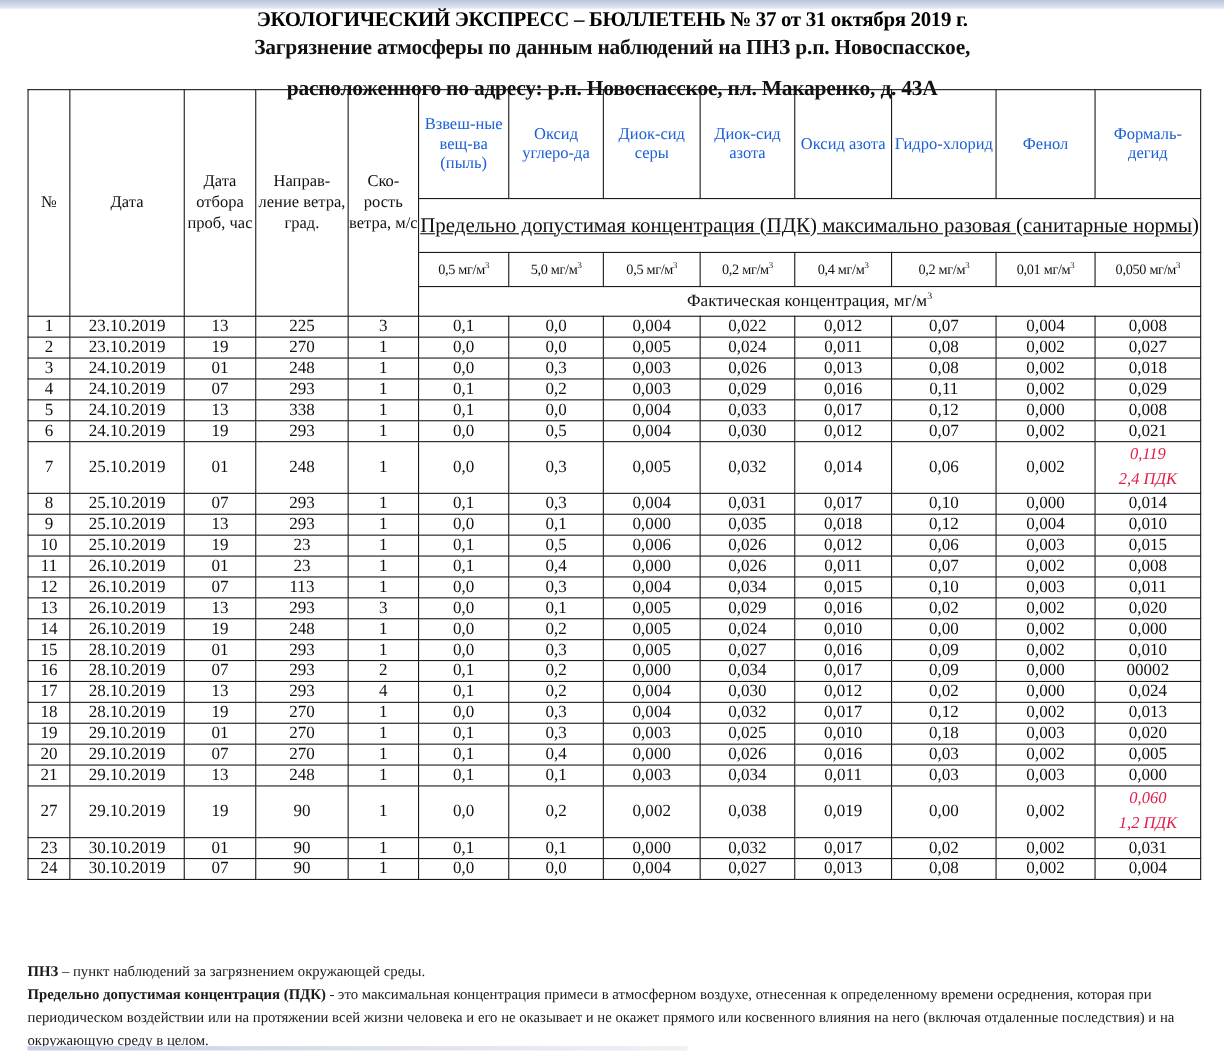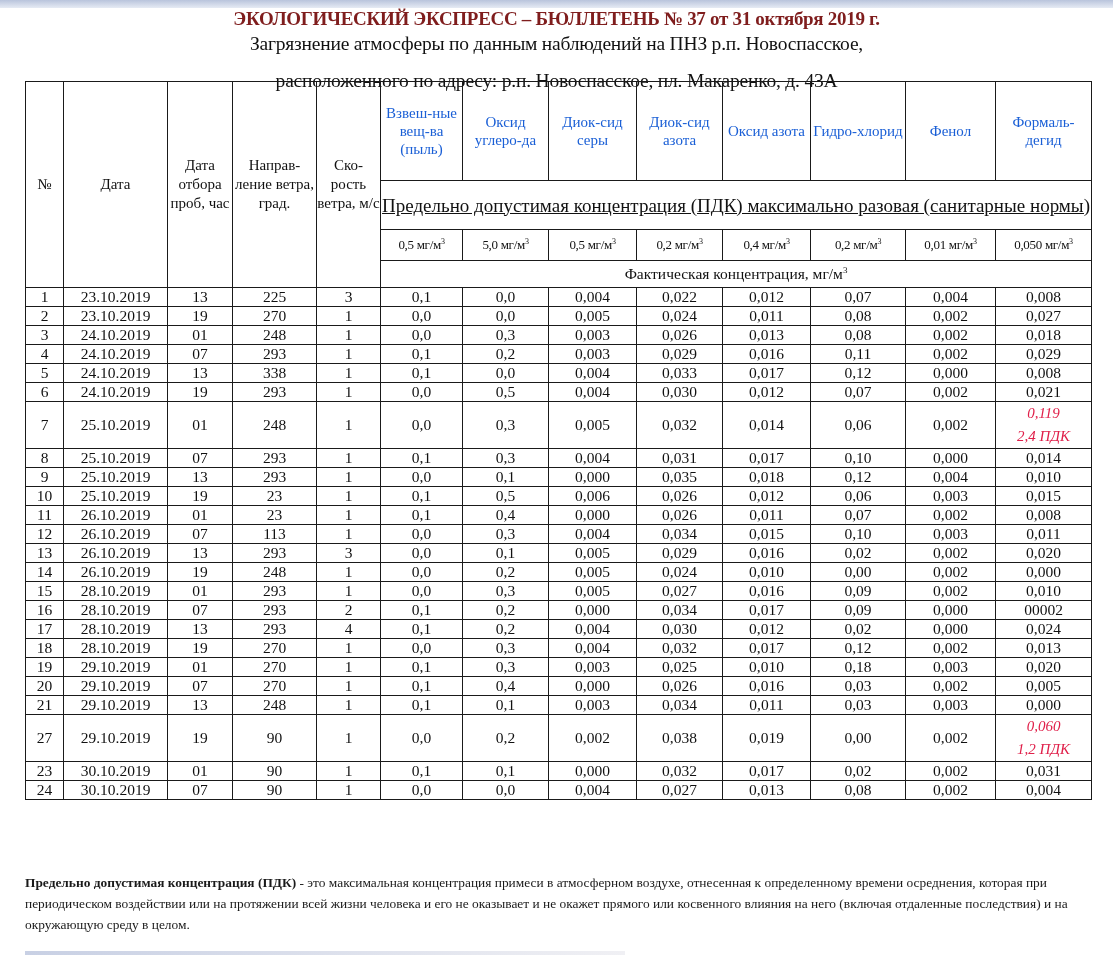--- a/index.html
+++ b/index.html
@@ -1,23 +1,23 @@
 <!DOCTYPE html>
 <html><head>
 <meta charset="utf-8">
 <style>
   html, body { margin: 0; padding: 0; background: #ffffff; }
   body { width: 1113px; height: 957px; overflow: hidden; position: relative;
          font-family: "Liberation Serif", "DejaVu Serif", serif; color: #111; }
   .topstrip { position: absolute; left: 0; top: 0; width: 1113px; height: 8px;
               background: linear-gradient(#b9c4dc, #e6ebf4); }
   .bulletin { position: absolute; top: 8px; left: 0; width: 1113px; text-align: center;
-              color: #7f1d1d; font-weight: bold; font-size: 19px; letter-spacing: -0.3px; }
+              color: #000000; font-weight: bold; font-size: 19px; letter-spacing: -0.3px; }
   .subtitle { position: absolute; left: 0; width: 1113px; text-align: center;
-              font-weight: normal; font-size: 19.5px; letter-spacing: -0.2px; color: #111; }
+              font-weight: bold; font-size: 19.5px; letter-spacing: -0.2px; color: #111; }
   .sub1 { top: 33px; } .sub2 { top: 70px; }
   table.data { position: absolute; left: 25px; top: 81px; border-collapse: collapse;
                table-layout: fixed; width: 1066px; }
   table.data td, table.data th { border: 1.6px solid #1a1a1a; padding: 0; text-align: center;
                vertical-align: middle; font-weight: normal; overflow: hidden; }
   th.hdr-left { font-size: 15px; line-height: 19px; }
   th.hdr-sub { color: #1a5fd6; font-weight: bold; font-size: 15px; line-height: 18px; height: 98px; }
   th.hdr-pdk { font-size: 19px; line-height: 21px; height: 48px; text-decoration: underline; }
   th.hdr-unit { font-weight: bold; font-size: 13px; height: 30px; white-space: nowrap; letter-spacing: -0.3px; }
   th.hdr-unit sup { font-size: 8px; }
@@ -455,15 +455,16 @@
         <td>0,027</td>
         <td>0,013</td>
         <td>0,08</td>
         <td>0,002</td>
         <td>0,004</td>
       </tr>
     </tbody>
 </table>
 
 <div class="notes">
+  <p><b>ПНЗ</b><span> – пункт наблюдений за загрязнением окружающей среды.</span></p>
   <p><b>Предельно допустимая концентрация  (ПДК)</b><span> - это максимальная концентрация примеси в атмосферном воздухе, отнесенная к определенному времени осреднения, которая при периодическом воздействии или на протяжении всей жизни человека и его не оказывает и не окажет прямого или косвенного влияния на него (включая  отдаленные последствия) и на окружающую среду в целом.</span></p>
 </div>
 <div class="bottomstrip"></div>
 
 </body></html>

